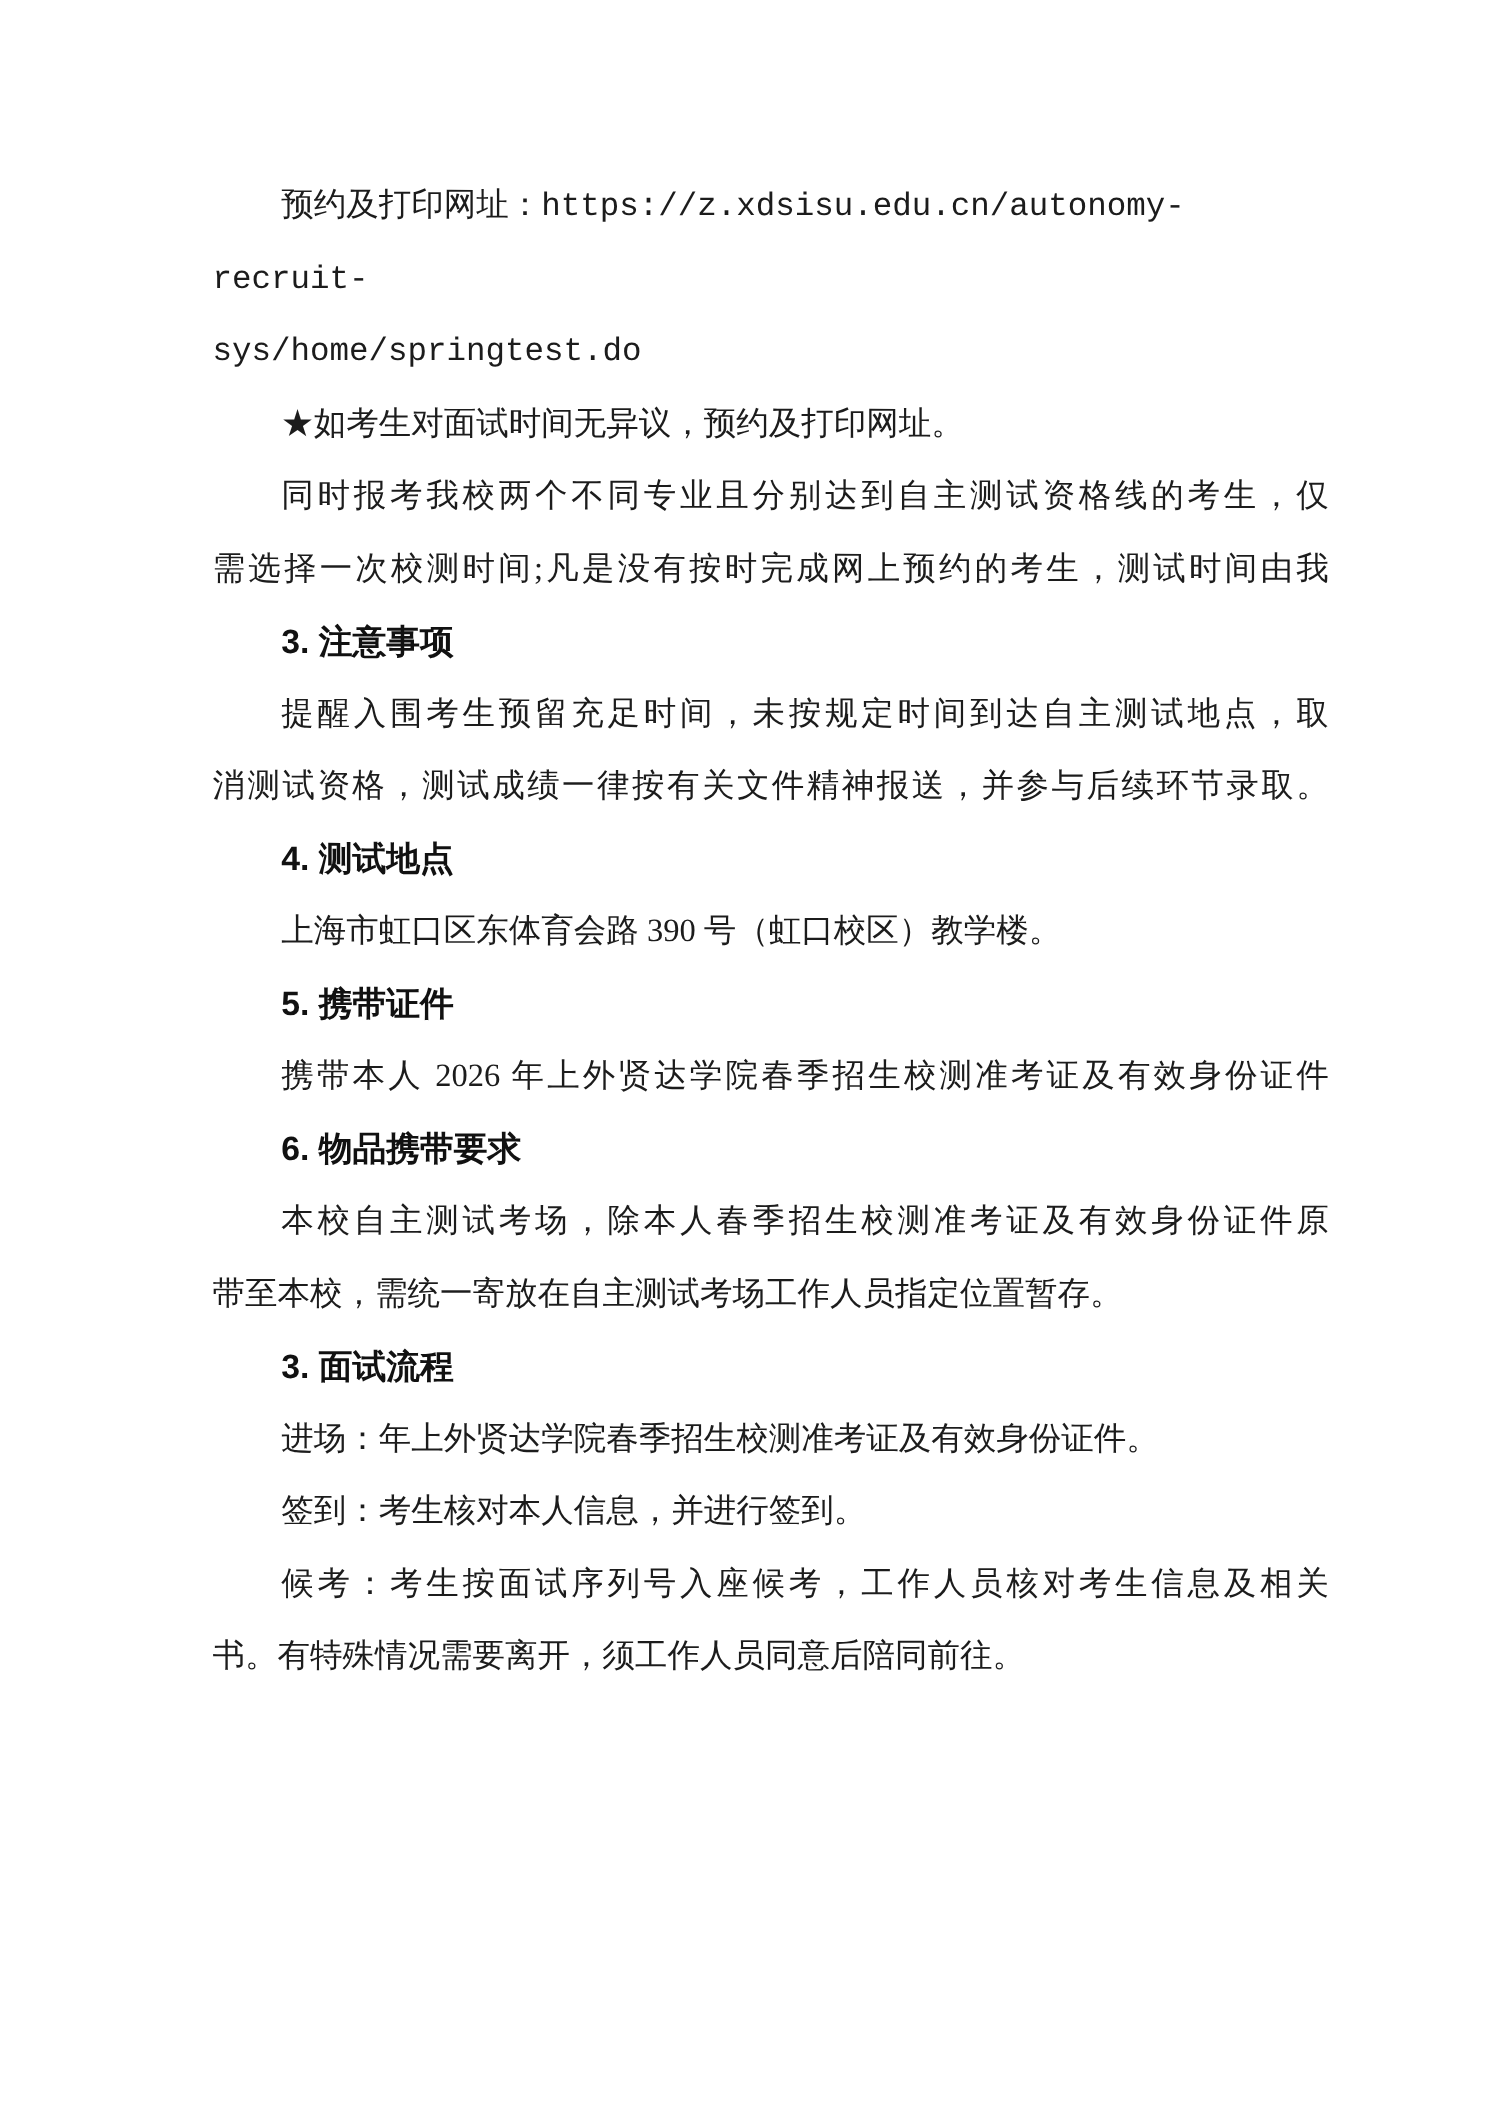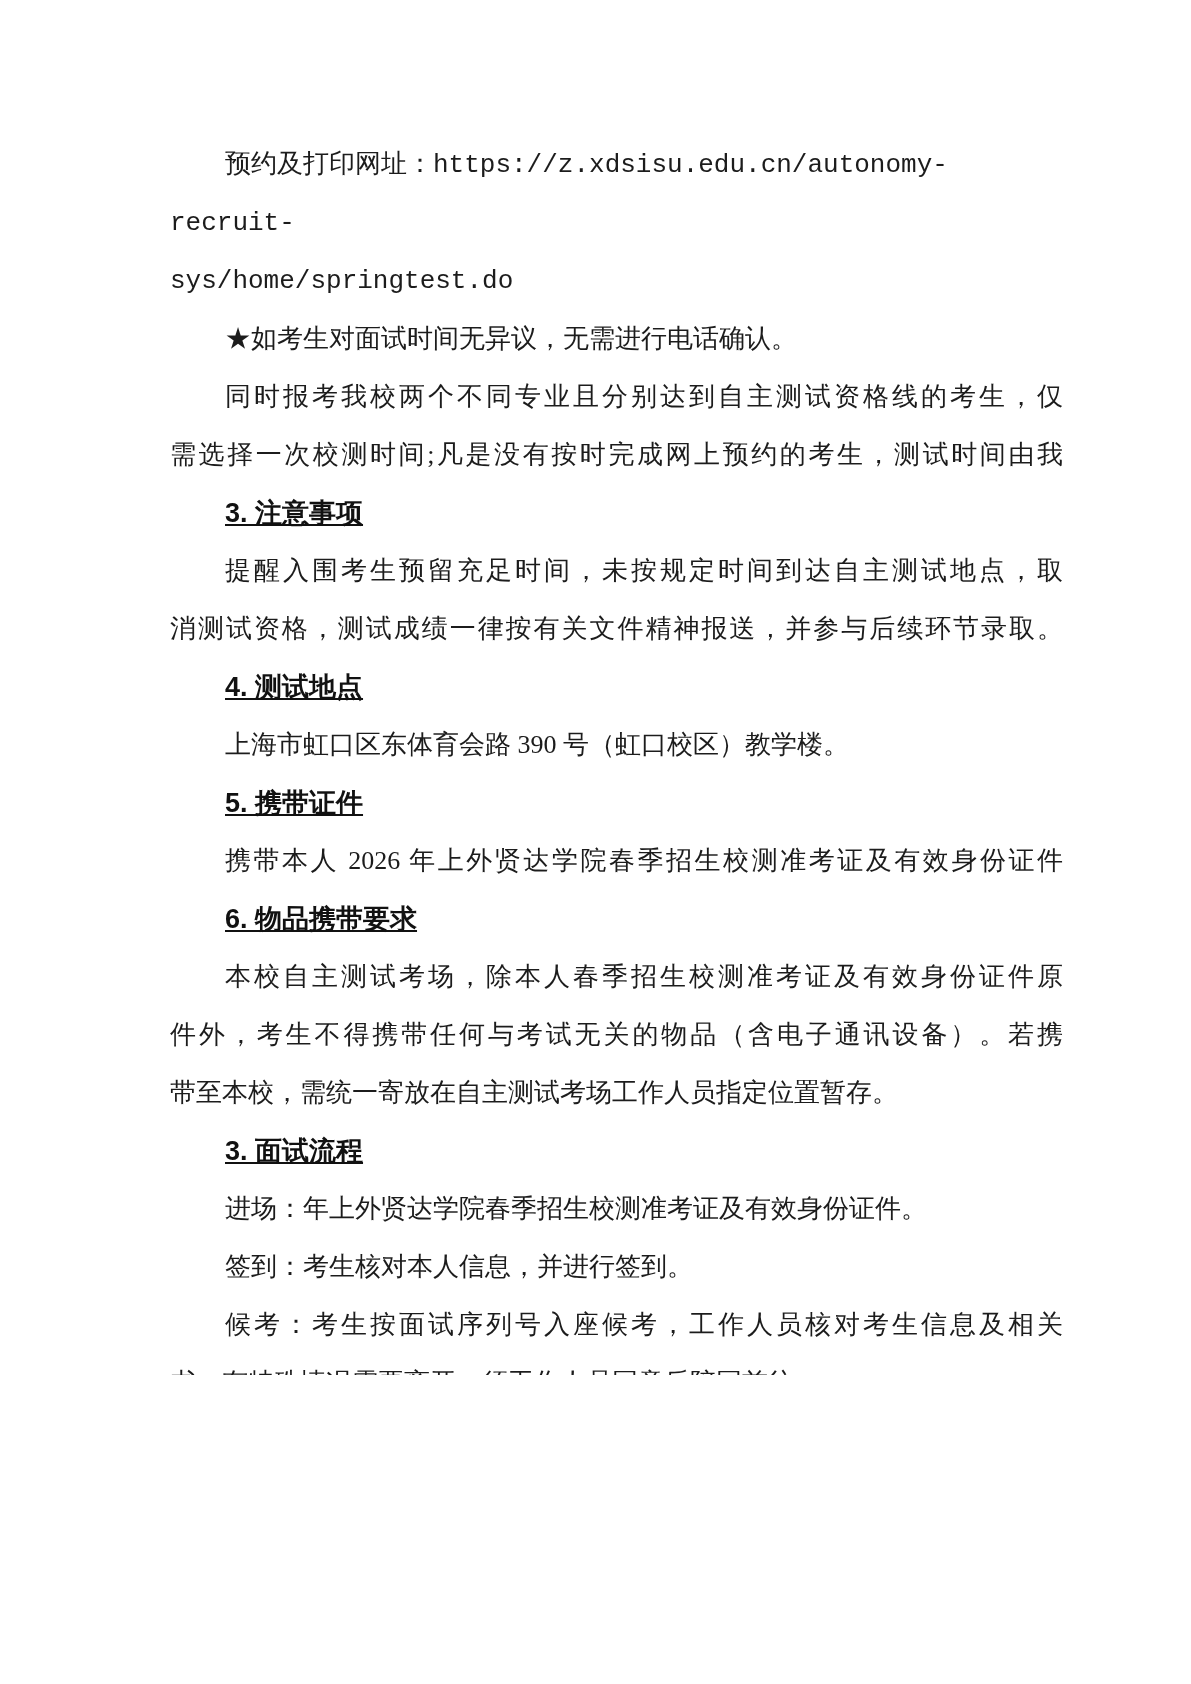--- a/index.html
+++ b/index.html
@@ -28,21 +28,20 @@
   .justify {
     text-align: justify;
     text-align-last: justify;
     text-justify: inter-character;
   }
   .heading {
     font-family: "Liberation Sans", "DejaVu Sans", sans-serif;
     font-weight: bold;
     font-size: 27px;
     color: #111111;
-    text-decoration: underline;
   }
   .mono {
     font-family: "Liberation Mono", "DejaVu Sans Mono", monospace;
     letter-spacing: 0px;
   }
   .page-number {
     position: absolute;
     left: 0;
     top: 1544px;
     width: 100%;
@@ -61,33 +60,32 @@
     text-shadow: 1px 1px 0 #ffffff;
   }
 </style>
 </head>
 <body>
 
 <div class="page">
   <div class="content">
     <div class="line indent mono">预约及打印网址：https://z.xdsisu.edu.cn/autonomy-recruit-</div>
     <div class="line mono">sys/home/springtest.do</div>
-    <div class="line indent">★如考生对面试时间无异议，无需进行电话确认。</div>
+    <div class="line indent">★如考生对面试时间无异议，预约及打印网址。</div>
     <div class="line indent justify">同时报考我校两个不同专业且分别达到自主测试资格线的考生，仅</div>
     <div class="line justify">需选择一次校测时间;凡是没有按时完成网上预约的考生，测试时间由我</div>
     <div class="line indent heading">3. 注意事项</div>
     <div class="line indent justify">提醒入围考生预留充足时间，未按规定时间到达自主测试地点，取</div>
     <div class="line justify">消测试资格，测试成绩一律按有关文件精神报送，并参与后续环节录取。</div>
     <div class="line indent heading">4. 测试地点</div>
     <div class="line indent">上海市虹口区东体育会路 390 号（虹口校区）教学楼。</div>
     <div class="line indent heading">5. 携带证件</div>
     <div class="line indent justify">携带本人 2026 年上外贤达学院春季招生校测准考证及有效身份证件</div>
     <div class="line indent heading">6. 物品携带要求</div>
     <div class="line indent justify">本校自主测试考场，除本人春季招生校测准考证及有效身份证件原</div>
-    <div class="line justify">件外，考生不得携带任何与考试无关的物品（含电子通讯设备）。若携</div>
     <div class="line">带至本校，需统一寄放在自主测试考场工作人员指定位置暂存。</div>
     <div class="line indent heading">3. 面试流程</div>
     <div class="line indent">进场：年上外贤达学院春季招生校测准考证及有效身份证件。</div>
     <div class="line indent">签到：考生核对本人信息，并进行签到。</div>
     <div class="line indent justify">候考：考生按面试序列号入座候考，工作人员核对考生信息及相关</div>
     <div class="line">书。有特殊情况需要离开，须工作人员同意后陪同前往。</div>
   </div>
 
   <div class="page-number">2</div>
   <div class="watermark">高考直通车</div>

